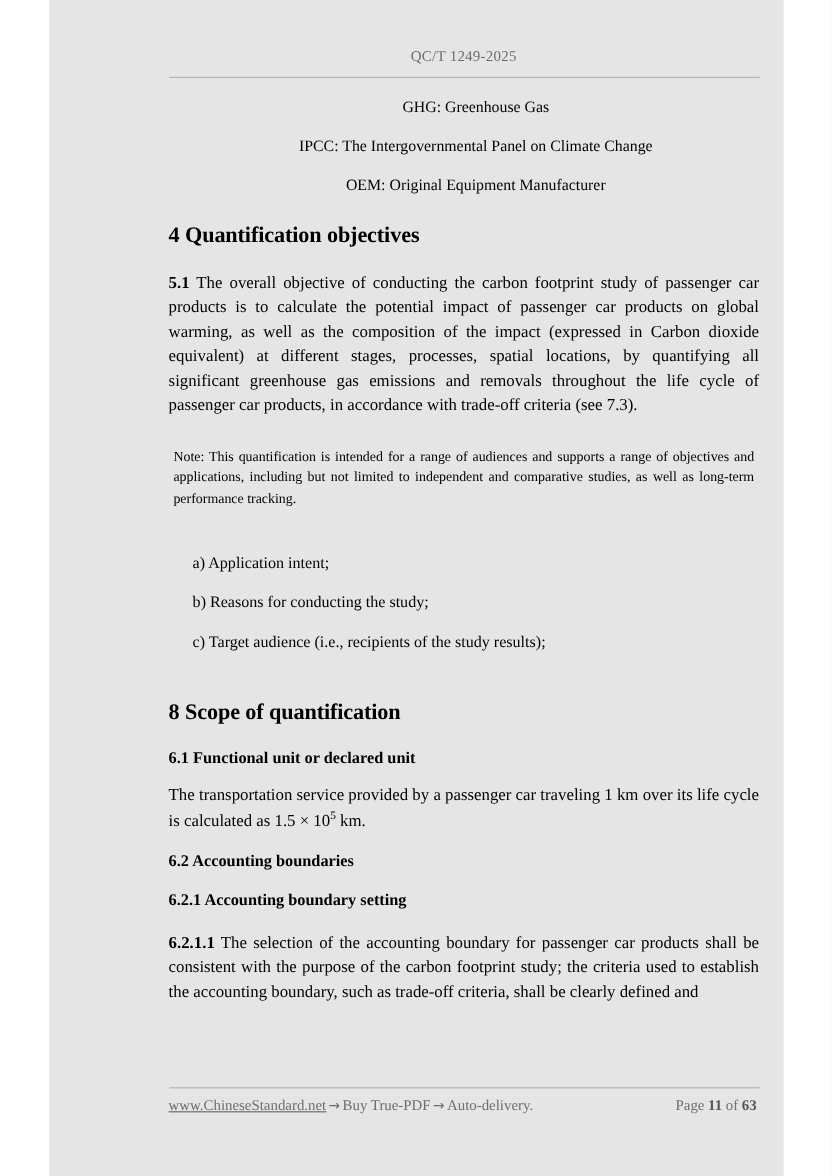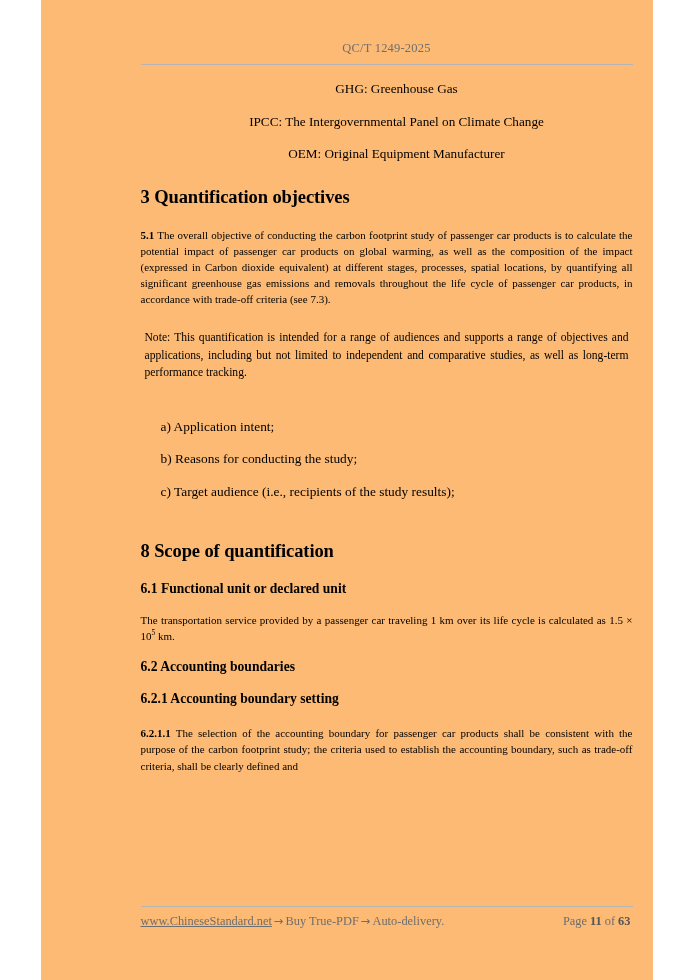--- a/index.html
+++ b/index.html
@@ -9,21 +9,21 @@
   }
   body {
     font-family: "Liberation Serif", "DejaVu Serif", serif;
     color: #000000;
   }
   .page {
     position: relative;
     width: 612px;
     height: 980px;
     margin: 0 auto;
-    background: #fdba74;
+    background: #e5e5e5;
     overflow: hidden;
     box-sizing: border-box;
   }
 
   
   .page-header {
     position: absolute;
     top: 38px;
     left: 100px;
     width: 492px;
@@ -76,21 +76,21 @@
   }
   h2.subsection-heading {
     font-size: 13.6px;
     font-weight: bold;
     margin: 0;
     line-height: 1.3;
   }
 
   
   p.body-para {
-    font-size: 11px;
+    font-size: 14px;
     line-height: 1.47;
     text-align: justify;
     margin: 0;
     text-justify: inter-word;
   }
   p.body-para .num {
     font-weight: bold;
   }
   p.note-para {
     font-size: 11.6px;
@@ -163,21 +163,21 @@
   <div class="header-rule"></div>
 
   <div class="content">
 
     <div class="abbr-list">
       <div class="abbr-item">GHG: Greenhouse Gas</div>
       <div class="abbr-item">IPCC: The Intergovernmental Panel on Climate Change</div>
       <div class="abbr-item">OEM: Original Equipment Manufacturer</div>
     </div>
 
-    <h1 class="section-heading">3 Quantification objectives</h1>
+    <h1 class="section-heading">4 Quantification objectives</h1>
 
     <div class="gap-head"></div>
 
     <p class="body-para"><span class="num">5.1</span><span> The overall objective of conducting the carbon footprint study of passenger car products is to calculate the potential impact of passenger car products on global warming, as well as the composition of the impact (expressed in Carbon dioxide equivalent) at different stages, processes, spatial locations, by quantifying all significant greenhouse gas emissions and removals throughout the life cycle of passenger car products, in accordance with trade-off criteria (see 7.3).</span></p>
 
     <div class="gap-para"></div>
 
     <p class="note-para">Note: This quantification is intended for a range of audiences and supports a range of objectives and applications, including but not limited to independent and comparative studies, as well as long-term performance tracking.</p>
 
     <div class="gap-para"></div>

